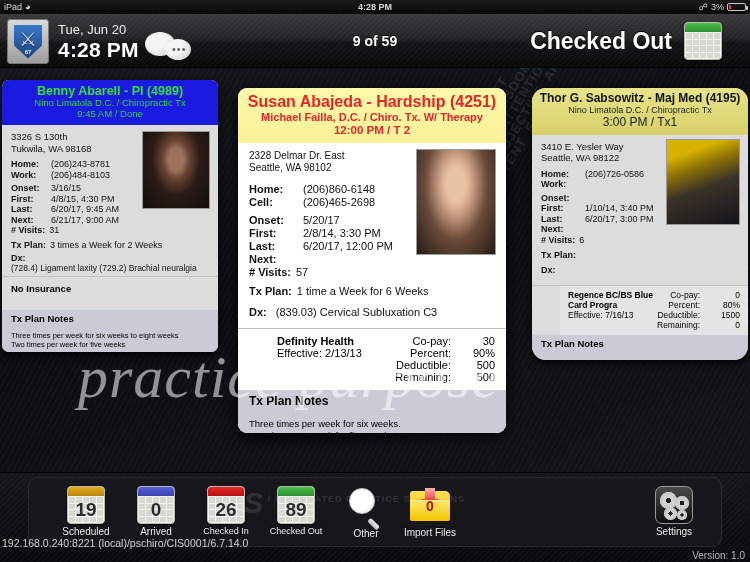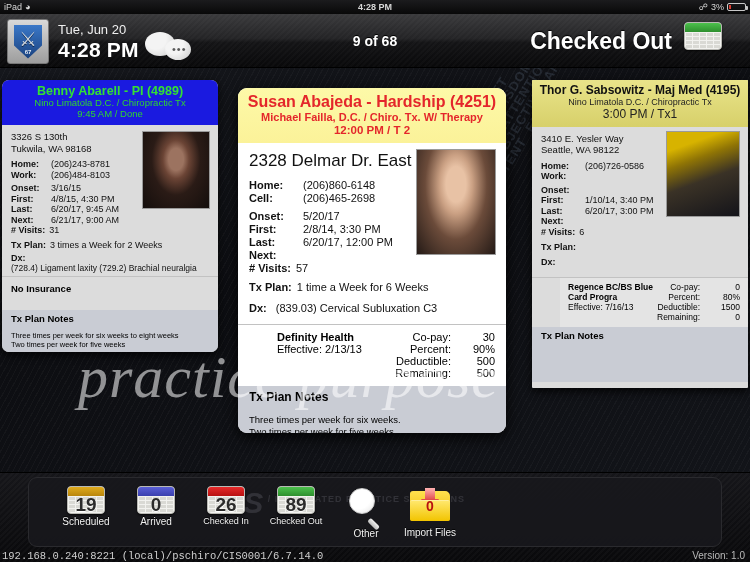--- a/index.html
+++ b/index.html
@@ -70,21 +70,21 @@
     display:flex; align-items:center; justify-content:center;
     color:#fff; font-size:14px; font-weight:bold;
     text-shadow: 0 -1px 0 #000;
   }
   #status-title {
     position:absolute; right:78px; top:0; height:54px;
     display:flex; align-items:center;
     color:#fff; font-size:23px; font-weight:bold;
     text-shadow: 0 -1px 1px #000;
   }
-  .cal-icon { width: 38px; height: 28px; border-radius:4px; background:#f2f2ef;
+  .cal-icon { width: 38px; height: 38px; border-radius:4px; background:#f2f2ef;
     border:1px solid #b9b9b4; overflow:hidden; position:relative;
     box-shadow: 0 1px 2px rgba(0,0,0,.7);
   }
   .cal-icon .band { height: 9px; width:100%; }
   .cal-icon .grid {
     position:absolute; top:10px; left:1px; right:1px; bottom:1px;
     display:grid; grid-template-columns:repeat(5,1fr); grid-template-rows:repeat(4,1fr); gap:1px;
   }
   .cal-icon .grid i { background:#d9d9d4; display:block; }
   .cal-icon .bignum {
@@ -166,21 +166,21 @@
   #card-left .kv { font-size:9px; margin-top:.5px; }
   #card-left .kv .k { width:40px; }
   #card-left .photo { right:8px; top:6px; width:68px; height:78px;
     background: radial-gradient(ellipse at 50% 36%, #9c7360 0 16%, #6b4435 28%, #2a1b16 52%, #140e0c 100%); }
   #card-left .notes-head, #card-left .notes-body { background:#c9ccd4; }
   #card-left .notes-head { font-size:9.5px; }
   #card-left .notes-body { font-size:7.5px; }
   #card-left .noins { padding:6px 9px 16px; font-size:9.5px; font-weight:bold; background:#dcdcdc; }
 
   
-  #card-right { right:2px; top:12px; width:216px; height:308px; background:#dcdcdc; border-radius:1px; }
+  #card-right { right:2px; top:20px; width:216px; height:272px; background:#dcdcdc; border-radius:14px; }
   #card-right .card-head { background: linear-gradient(#e9e48a, #d7d06a); }
   #card-right .pname { color:#111; font-size:12px; }
   #card-right .pdoc  { color:#222; font-size:9px; }
   #card-right .ptime { color:#222; font-size:12px; }
   #card-right .card-body { background:#dcdcdc; font-size:9px; color:#111; padding-bottom:4px; }
   #card-right .addr { font-size:9.5px; }
   #card-right .kv { font-size:9px; margin-top:.5px; }
   #card-right .kv .k { width:44px; }
   #card-right .photo { right:8px; top:4px; width:74px; height:86px;
     background: linear-gradient(150deg,#0f1014 0 30%,#2a2b30 58%,#111216 100%); }
@@ -191,21 +191,21 @@
   
   #card-center {
     left:238px; top:20px; width:268px; height:345px; background:#fff;
     box-shadow: 0 4px 14px rgba(0,0,0,.9);
   }
   #card-center .card-head { background: linear-gradient(#fdf9a8, #fbf299); padding:5px 6px 6px; }
   #card-center .pname { color:#e4262b; font-size:16px; }
   #card-center .pdoc  { color:#e4262b; font-size:11px; font-weight:bold; }
   #card-center .ptime { color:#e4262b; font-size:11.5px; font-weight:bold; }
   #card-center .card-body { background:#fff; font-size:11px; color:#111; padding:7px 11px 2px; }
-  #card-center .addr { font-size:17px; }
+  #card-center .addr { font-size:10px; }
   #card-center .kv { font-size:11px; margin-top:1px; }
   #card-center .kv .k { width:54px; }
   #card-center .photo { right:10px; top:6px; width:80px; height:106px;
     background: radial-gradient(ellipse at 50% 33%, #e8c2a5 0 18%, #caa083 30%, #6b4b3a 56%, #241a16 100%); }
   #card-center .dxrow { font-size:11px; margin-top:4px; }
   #card-center .dxrow .k { font-weight:bold; }
   #card-center .ins-block { background:#fff; font-size:11px; padding:6px 11px 7px; }
   #card-center .notes-head { font-size:12px; padding:4px 11px; }
   #card-center .notes-body { font-size:9.5px; padding:6px 11px 10px; }
 
@@ -231,21 +231,21 @@
   .tb-item {
     position:absolute; top:8px; width:90px;
     display:flex; flex-direction:column; align-items:center; gap:2px;
   }
   .tb-item .lbl { color:#f0f0f0; font-size:10px; text-shadow:0 -1px 0 #000; white-space:nowrap; }
   .tb-item .lbl.sm { font-size:9px; }
   #version {
     position:absolute; right:5px; bottom:1px; color:#b9b9b9; font-size:10px;
   }
   #server {
-    position:absolute; left:2px; bottom:0; color:#cfcfcf; font-size:10.5px;font-family:Liberation Mono, monospace;
+    position:absolute; left:2px; bottom:13px; color:#cfcfcf; font-size:10.5px;
   }
   .magnifier { width:34px; height:34px; position:relative; }
   .magnifier .lens {
     position:absolute; left:0; top:0; width:26px; height:26px; border-radius:50%;
     background: radial-gradient(circle at 34% 30%, #fff 0 55%, #e3e3e3 100%);
     border:1px solid #cfcfcf;
   }
   .magnifier .handle {
     position:absolute; right:1px; bottom:0px; width:13px; height:5px;
     background: linear-gradient(#f2f2f2,#b9b9b9); border-radius:2px;
@@ -309,21 +309,21 @@
       <div class="date">Tue, Jun 20</div>
       <div class="time">4:28 PM</div>
     </div>
 
     <div id="chat-icon">
       <span class="chat-b" style="left:0;top:2px;width:30px;height:24px;"></span>
       <span class="chat-b" style="left:20px;top:9px;width:26px;height:21px;"></span>
       <span style="position:absolute;left:27px;top:16px;color:#5a5a5a;font-size:11px;letter-spacing:1px;line-height:6px;">•••</span>
     </div>
 
-    <div id="count-label">9 of 68</div>
+    <div id="count-label">9 of 59</div>
     <div id="status-title">Checked Out</div>
 
     <div id="topbar-cal" class="cal-icon">
       <div class="band" style="background:linear-gradient(#4cc14c,#2e8f2e);"></div>
       <div class="grid">
         <i></i>
           <i></i>
           <i></i>
           <i></i>
           <i></i>
@@ -500,20 +500,21 @@
 
     <div class="card" id="card-center">
       <div class="card-head">
         <div class="pname">Susan Abajeda - Hardship (4251)</div>
         <div class="pdoc">Michael Failla, D.C. / Chiro. Tx. W/ Therapy</div>
         <div class="ptime">12:00 PM / T 2</div>
       </div>
       <div class="card-body">
         <div class="photo"></div>
         <div class="addr">2328 Delmar Dr. East</div>
+        <div class="addr">Seattle, WA  98102</div>
         <div style="height:7px"></div>
         <div class="kv">
             <span class="k">Home:</span>
             <span class="v">(206)860-6148</span>
           </div>
         <div class="kv">
             <span class="k">Cell:</span>
             <span class="v">(206)465-2698</span>
           </div>
         <div style="height:5px"></div>
@@ -725,19 +726,28 @@
           <span class="arrow">
               <span class="stem"></span>
               <span class="tip"></span>
             </span>
           <span class="front"></span>
           <span class="zero">0</span>
         </div>
         <div class="lbl" style="margin-top:4px">Import Files</div>
       </div>
 
+      <div class="tb-item" style="left:600px;top:8px">
+        <div class="gears">
+          <span class="g g1"></span>
+            <span class="g g2"></span>
+            <span class="g g3"></span>
+            <span class="g g4"></span>
+        </div>
+        <div class="lbl">Settings</div>
+      </div>
     </div>
 
     <div id="server">192.168.0.240:8221 (local)/pschiro/CIS0001/6.7.14.0</div>
     <div id="version">Version: 1.0</div>
   </div>
 
 </div>
 
 </body></html>

